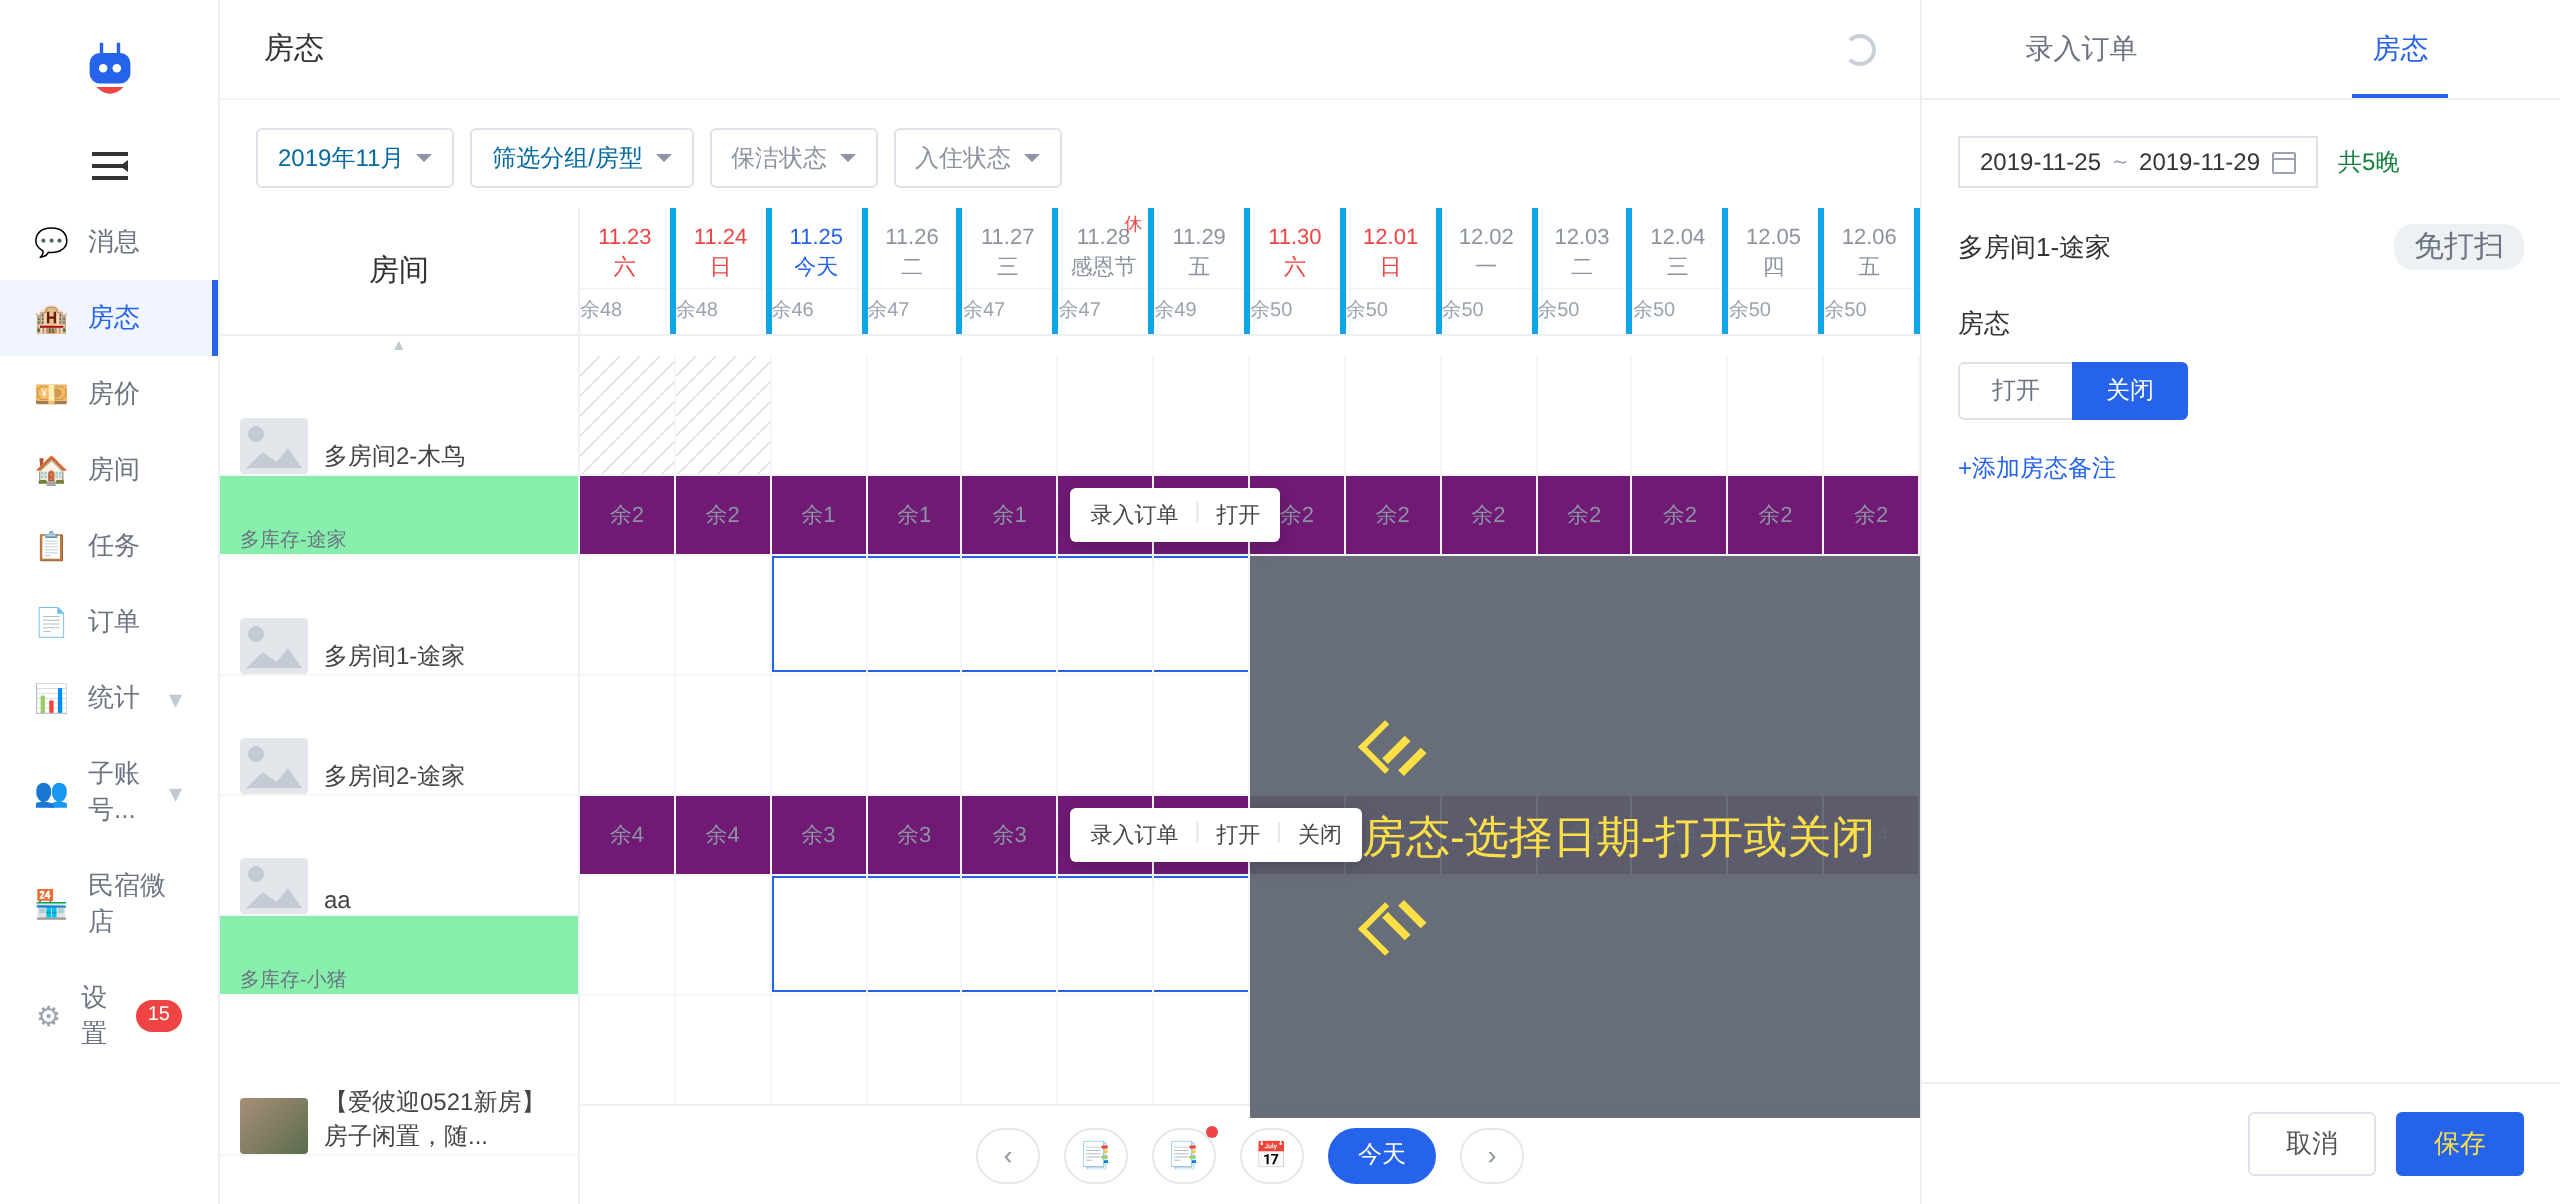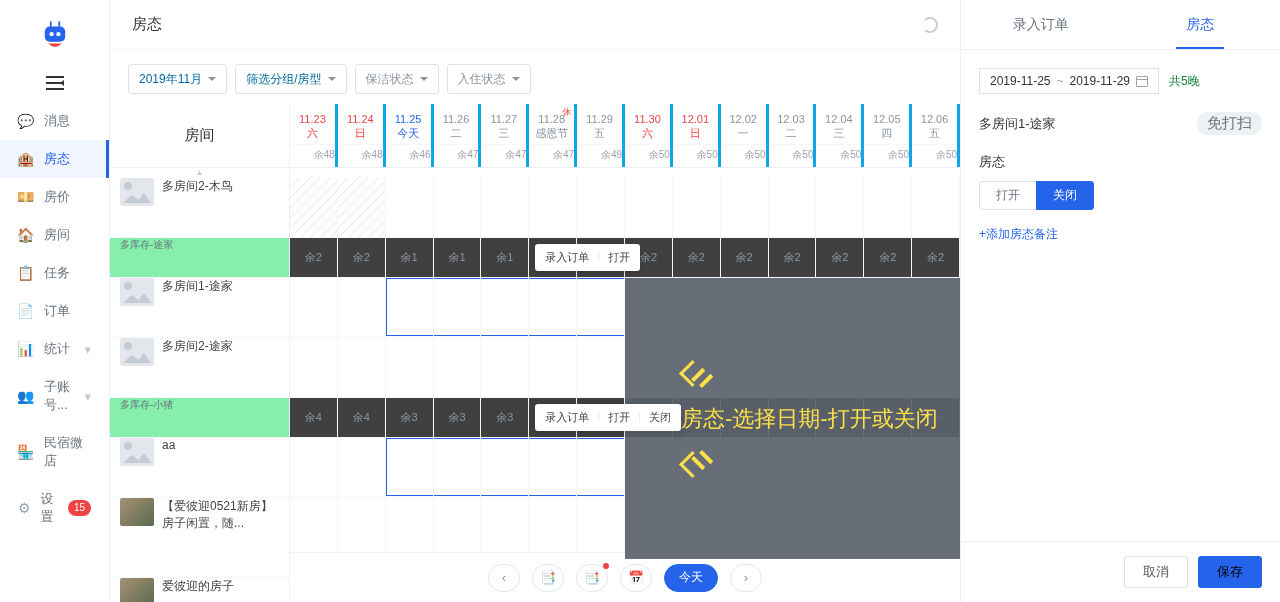--- a/index.html
+++ b/index.html
@@ -23,40 +23,40 @@
 .sel,.inp{border:1px solid #dde2e8;border-radius:3px;background:#fff;height:30px;display:flex;align-items:center;padding:0 10px;color:#8b94a0;font-size:12px;gap:6px;cursor:pointer}
 .sel.has{color:#0369a1}
 .caret{border:4px solid transparent;border-top-color:#8b94a0;margin-top:4px}
 .search{width:12px;height:12px;border:1.5px solid #8b94a0;border-radius:50%;position:relative}
 .search::after{content:"";position:absolute;width:5px;height:1.5px;background:#8b94a0;transform:rotate(45deg);right:-4px;bottom:-2px}
 .grid-wrap{flex:1;overflow:auto;position:relative}
 .grid{display:flex}
 .room-col{width:180px;flex:none;border-right:1px solid #eceff4}
 .room-hd{height:64px;display:flex;align-items:center;justify-content:center;font-size:15px;font-weight:500;border-bottom:1px solid #eceff4}
 .scroll-hint{height:10px;text-align:center;color:#c3c9d1;font-size:8px}
-.room-row{height:60px;display:flex;align-items:flex-start;padding:0 10px;border-bottom:1px solid #f5f6f8;gap:8px;font-size:12px;color:#444}
+.room-row{height:60px;display:flex;align-items:flex-end;padding:0 10px;border-bottom:1px solid #f5f6f8;gap:8px;font-size:12px;color:#444}
 .room-row.grp{height:40px;background:#86efac;color:#6b7480;font-size:10px;padding-left:10px}
 .room-row.tall{height:80px}
 .thumb{width:34px;height:28px;background:#e3e7ec;border-radius:2px;position:relative;flex:none}
 .thumb::before{content:"";position:absolute;width:8px;height:8px;background:#c5cbd4;border-radius:50%;top:4px;left:4px}
 .thumb::after{content:"";position:absolute;left:3px;right:3px;bottom:3px;height:10px;background:#c5cbd4;clip-path:polygon(0 100%,30% 20%,55% 70%,75% 0,100% 100%)}
 .thumb.photo{background:linear-gradient(135deg,#a78f78,#5b6c4d)}
 .thumb.photo::before,.thumb.photo::after{display:none}
 .dates-col{flex:1;overflow:hidden}
 .dates-hd{display:flex;height:64px;border-bottom:1px solid #eceff4}
 .d-cell{flex:1;display:flex;flex-direction:column;align-items:center;justify-content:center;border-right:3px solid #0ea5e9;font-size:11px;color:#8b94a0;position:relative;min-width:0;padding-top:4px}
 .d-cell.sat,.d-cell.sun{color:#ef4444}
 .d-cell.today{color:#2563eb}
 .d-date{font-weight:500;font-size:11px}
 .d-day{font-size:11px;margin-top:1px}
-.d-avail{font-size:10px;color:#9aa3af;margin-top:3px;border-top:1px solid #f5f6f8;width:100%;text-align:right;padding-top:3px}
+.d-avail{font-size:10px;color:#9aa3af;margin-top:3px;border-top:1px solid #f5f6f8;width:100%;text-align:left;padding-top:3px}
 .d-tag{position:absolute;top:2px;right:3px;font-size:9px;color:#ef4444}
 .dates-body{position:relative}
 .d-row{display:flex;height:60px;border-bottom:1px solid #f5f6f8}
-.d-row.grp{height:40px;background:#404040}
+.d-row.grp{height:40px;background:#701a75}
 .d-row.tall{height:80px}
 .g-cell{flex:1;border-right:1px solid #f5f6f8;display:flex;align-items:center;justify-content:center;color:#8b94a0;font-size:11px;position:relative}
 .diag{background-image:linear-gradient(135deg,transparent 46%,#e3e7ec 46%,#e3e7ec 54%,transparent 54%);background-size:10px 10px}
 .selbox{position:absolute;border:1.5px solid #2563eb;pointer-events:none}
 .tip{position:absolute;background:#fff;border-radius:3px;box-shadow:0 2px 8px rgba(0,0,0,.18);padding:6px 10px;display:flex;gap:8px;font-size:11px;color:#444;white-space:nowrap;z-index:5}
 .tip span{cursor:pointer}
 .tip .div{color:#e3e7ec}
 .overlay{position:absolute;background:rgba(90,98,108,.92);z-index:4;display:flex;flex-direction:column;justify-content:center;align-items:flex-start;padding-left:56px;color:#fde047;font-size:22px;font-weight:500}
 .arrow{width:36px;height:26px;position:relative}
 .arrow::before{content:"";position:absolute;width:16px;height:16px;border:3.5px solid #fde047;border-right:none;border-bottom:none;transform:rotate(-45deg);left:2px;top:4px}
@@ -80,21 +80,21 @@
 .chip{background:#eef1f4;color:#6b7480;border-radius:10px;padding:2px 10px;font-size:15px}
 .seg{display:flex;margin-bottom:16px}
 .seg-b{border:1px solid #dde2e8;padding:5px 16px;font-size:12px;cursor:pointer;color:#6b7480}
 .seg-b:first-child{border-radius:3px 0 0 3px}
 .seg-b:last-child{border-radius:0 3px 3px 0;margin-left:-1px}
 .seg-b.on{background:#2563eb;border-color:#2563eb;color:#fff}
 .link{color:#2563eb;font-size:12px;cursor:pointer}
 .sect{font-size:13px;font-weight:500;margin-bottom:10px}
 .r-foot{padding:14px 18px;display:flex;justify-content:flex-end;gap:10px;border-top:1px solid #eceff4}
 .btn{padding:6px 18px;border-radius:3px;border:1px solid #dde2e8;background:#fff;font-size:13px;cursor:pointer;color:#555}
-.btn.pri{background:#2563eb;border-color:#2563eb;color:#000000}
+.btn.pri{background:#2563eb;border-color:#2563eb;color:#fde047}
 .cal-icn{width:12px;height:11px;border:1px solid #9aa3af;border-radius:1px;position:relative}
 .cal-icn::before{content:"";position:absolute;top:2px;left:0;right:0;height:1px;background:#9aa3af}
 </style>
 </head>
 <body>
 
 <div class="app">
  <div class="leftbar">
   <div class="logo">
    <svg viewBox="0 0 40 40">
@@ -196,26 +196,26 @@
                 <span>多库存-途家</span>
               </div>
               <div class="room-row">
                 <div class="thumb"></div>
                 <span>多房间1-途家</span>
               </div>
               <div class="room-row">
                 <div class="thumb"></div>
                 <span>多房间2-途家</span>
               </div>
-              <div class="room-row grp">
-                <span>多库存-小猪</span>
-              </div>
               <div class="room-row">
                 <div class="thumb"></div>
                 <span>aa</span>
+              </div>
+              <div class="room-row grp">
+                <span>多库存-小猪</span>
               </div>
               <div class="room-row tall">
                 <div class="thumb photo"></div>
                 <span>【爱彼迎0521新房】房子闲置，随...</span>
               </div>
               <div class="room-row">
                 <div class="thumb photo"></div>
                 <span>爱彼迎的房子</span>
               </div>
             </div>

